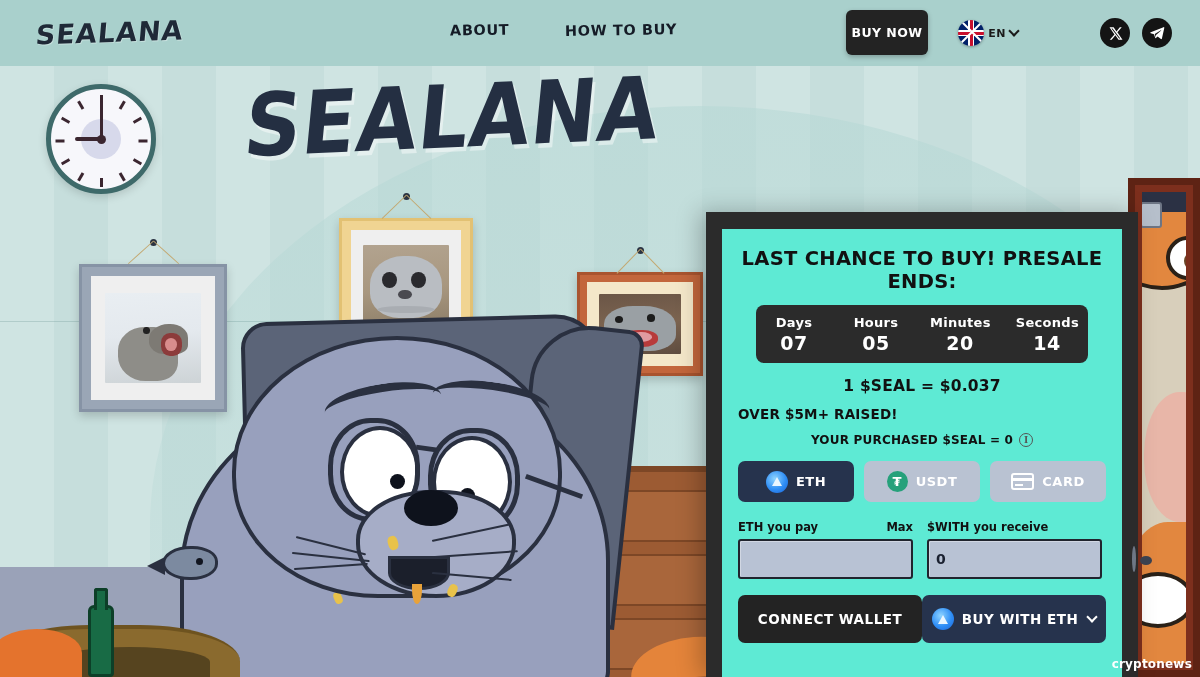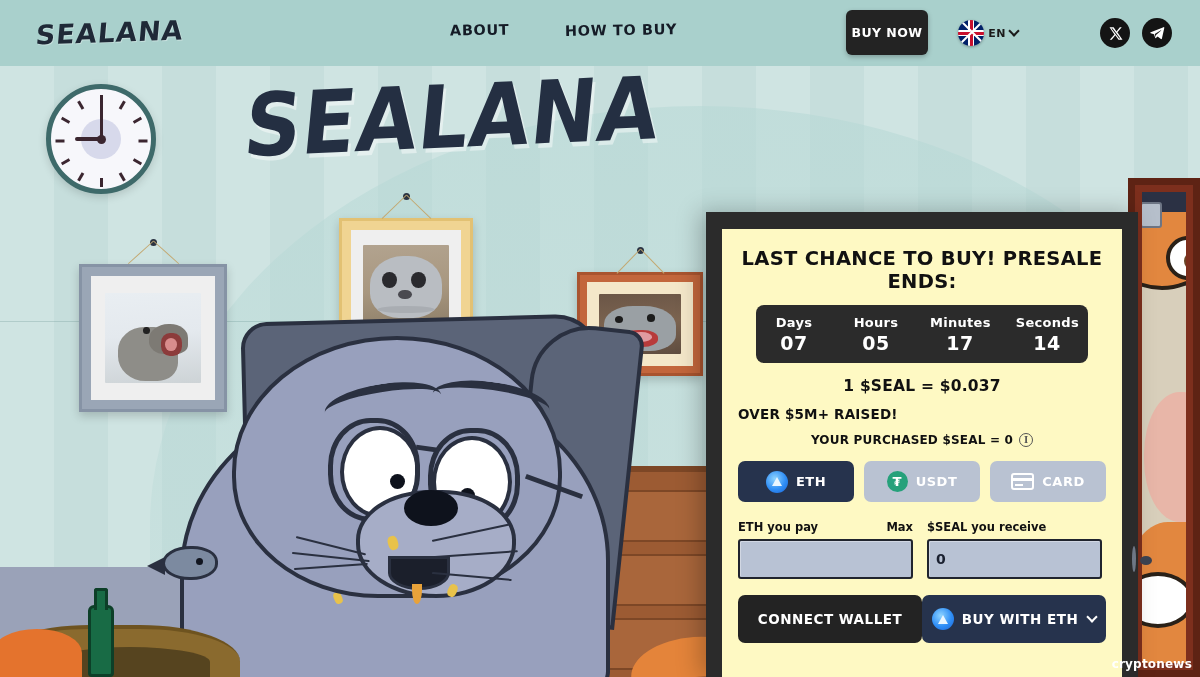--- a/index.html
+++ b/index.html
@@ -185,21 +185,21 @@
   #social-x { right: 70px; }
   #social-tg { right: 28px; }
 
   
   .panel {
     position:absolute; left: 706px; top: 212px; width: 432px; height: 465px;
     background:#2b2b2b; z-index: 30; box-shadow: -6px 0 22px rgba(0,0,0,.25);
   }
   .card {
     position:absolute; left: 16px; top: 17px; right: 16px; bottom: 0;
-    background:#fef9c3; padding: 14px 16px 10px;
+    background:#5eead4; padding: 14px 16px 10px;
   }
   .card-title {
     text-align:center; font-family:"DejaVu Sans", sans-serif; font-weight:700;
     font-size: 19.5px; letter-spacing:.3px; color:#111; margin: 4px 0 12px;
     text-transform:uppercase;
   }
   .countdown {
     background:#2b2b2b; border-radius: 8px; height: 58px; margin: 0 18px 14px;
     display:flex; align-items:center; justify-content:center; gap: 26px; padding: 0 10px;
   }
@@ -493,21 +493,21 @@
         <div class="cd-cell">
           <div class="cd-label">Days</div>
           <div class="cd-val">07</div>
         </div>
         <div class="cd-cell">
           <div class="cd-label">Hours</div>
           <div class="cd-val">05</div>
         </div>
         <div class="cd-cell">
           <div class="cd-label">Minutes</div>
-          <div class="cd-val">17</div>
+          <div class="cd-val">20</div>
         </div>
         <div class="cd-cell">
           <div class="cd-label">Seconds</div>
           <div class="cd-val">14</div>
         </div>
       </div>
 
       <div class="line-a">1 $SEAL = $0.037</div>
       <div class="line-b">OVER $5M+ RAISED!</div>
       <div class="line-c">
@@ -528,21 +528,21 @@
           <span class="card-ico"></span>
           <span>CARD</span>
         </button>
       </div>
 
       <div class="field-labels">
         <span class="fl-left">
           <span>ETH you pay</span>
           <span>Max</span>
         </span>
-        <span class="fl-right">$SEAL you receive</span>
+        <span class="fl-right">$WITH you receive</span>
       </div>
 
       <div class="inputs-row">
         <div class="inp-wrap">
           <input type="text" placeholder="" style="">
           <span class="eth-ico"></span>
         </div>
         <div class="inp-wrap">
           <input type="text" readonly="" value="0" style="">
           <span class="seal-coin"></span>

